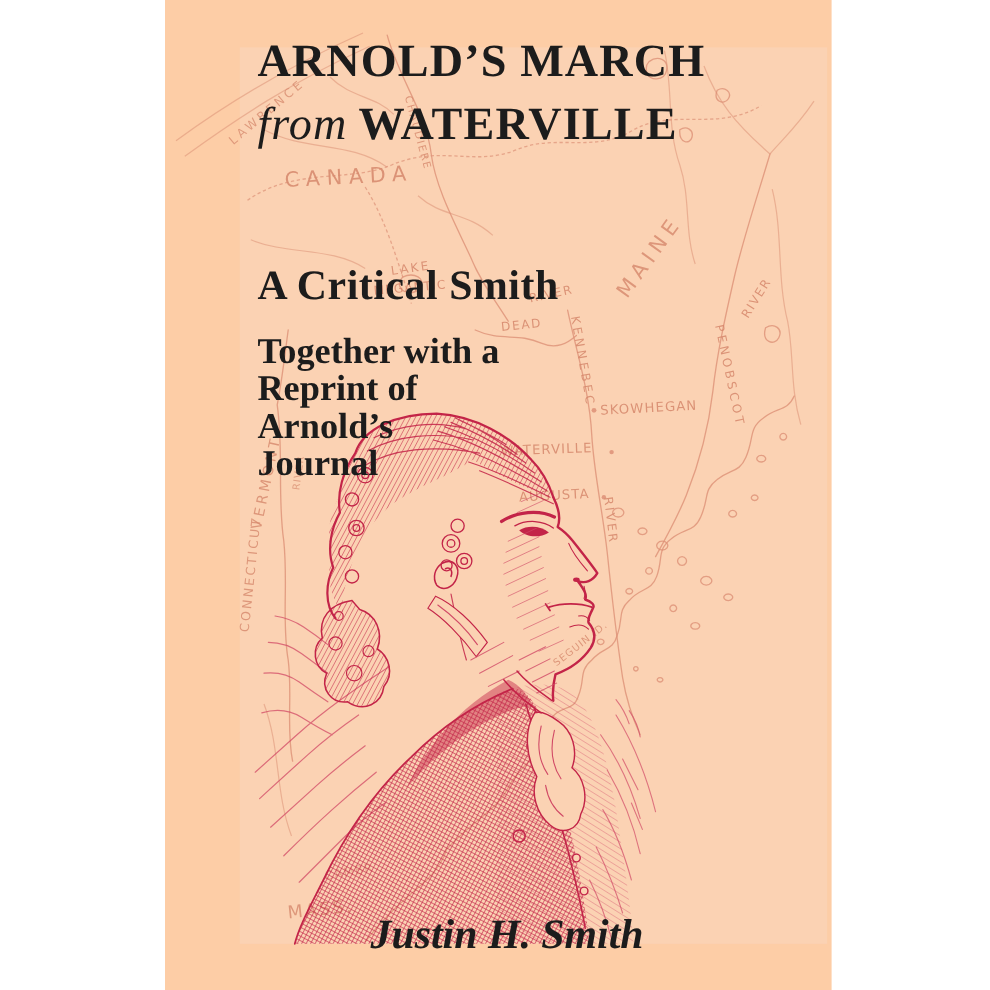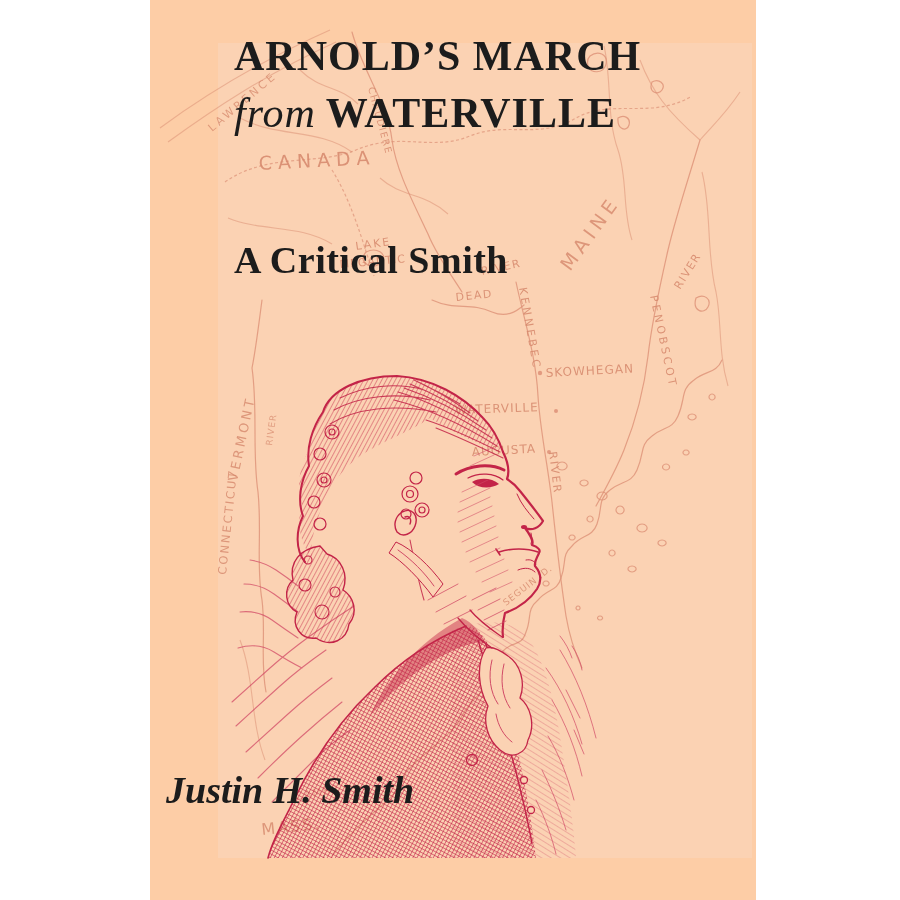--- a/index.html
+++ b/index.html
@@ -17,21 +17,21 @@
   .page{position:relative;width:900px;height:900px;background:#ffffff;font-family:"Liberation Serif",serif;}
   .cover{position:absolute;left:150px;top:0;width:606px;height:900px;background:var(--cover-bg);}
   .art{position:absolute;left:0;top:0;width:900px;height:900px;display:block;}
   .text-layer{position:absolute;left:0;top:0;width:900px;height:900px;border-radius:23px;}
   .title-block{position:absolute;left:234px;top:28px;color:var(--title-text);}
   .title-line{font-size:42px;line-height:57px;font-weight:700;letter-spacing:1px;white-space:nowrap;}
   .tmain{font-weight:700;}
   .tlead{font-style:italic;font-weight:400;margin-right:10px;}
   .subtitle{position:absolute;left:234px;top:238px;font-size:38px;font-weight:700;letter-spacing:.5px;color:var(--title-text);white-space:nowrap;}
   .tagline{position:absolute;left:234px;top:303px;font-size:33px;line-height:34px;font-weight:700;color:var(--title-text);}
-  .author{position:absolute;left:150px;top:768px;width:606px;padding-left:16px;font-size:38px;font-style:italic;font-weight:600;color:var(--title-text);white-space:nowrap;}
+  .author{position:absolute;left:150px;top:828px;width:606px;padding-left:16px;text-align:center;font-size:38px;font-style:italic;font-weight:600;color:var(--title-text);white-space:nowrap;}
   .map-label{fill:var(--map-label);font-family:"DejaVu Sans",sans-serif;font-weight:400;}
   .mline{stroke:var(--map-line);fill:none;stroke-width:1.2;stroke-linecap:round;stroke-linejoin:round;opacity:.8;}
   .mline-faint{stroke:var(--map-line);fill:none;stroke-width:1.1;opacity:.55;}
   .mdash{stroke:var(--map-line);fill:none;stroke-width:1.2;stroke-dasharray:3 2.4;opacity:.7;}
   .mblob{stroke:var(--map-line);fill:none;stroke-width:1.2;opacity:.8;}
   .tdot{fill:var(--map-line);opacity:.85;}
   .eline{stroke:var(--engraving);fill:none;stroke-linecap:round;stroke-linejoin:round;}
   .emid{stroke:var(--engraving-mid);fill:none;stroke-linecap:round;stroke-linejoin:round;}
 </style>
 </head>
@@ -162,15 +162,21 @@
       <path class="eline" stroke-width="1.3" d="M470,610 C480,622 492,630 502,637 M458,618 C468,630 480,640 492,648"></path>
     </g>
   </svg>
 
   <div class="text-layer">
     <div class="title-block">
       <div class="title-line"><span class="tmain">ARNOLD’S MARCH</span></div>
       <div class="title-line"><span class="tlead">from</span><span class="tmain">WATERVILLE</span></div>
     </div>
     <div class="subtitle">A Critical Smith</div>
+    <div class="tagline">
+      <div>Together with a</div>
+      <div>Reprint of</div>
+      <div>Arnold’s</div>
+      <div>Journal</div>
+    </div>
     <div class="author">Justin H. Smith</div>
   </div>
 </div>
 
 </body></html>

